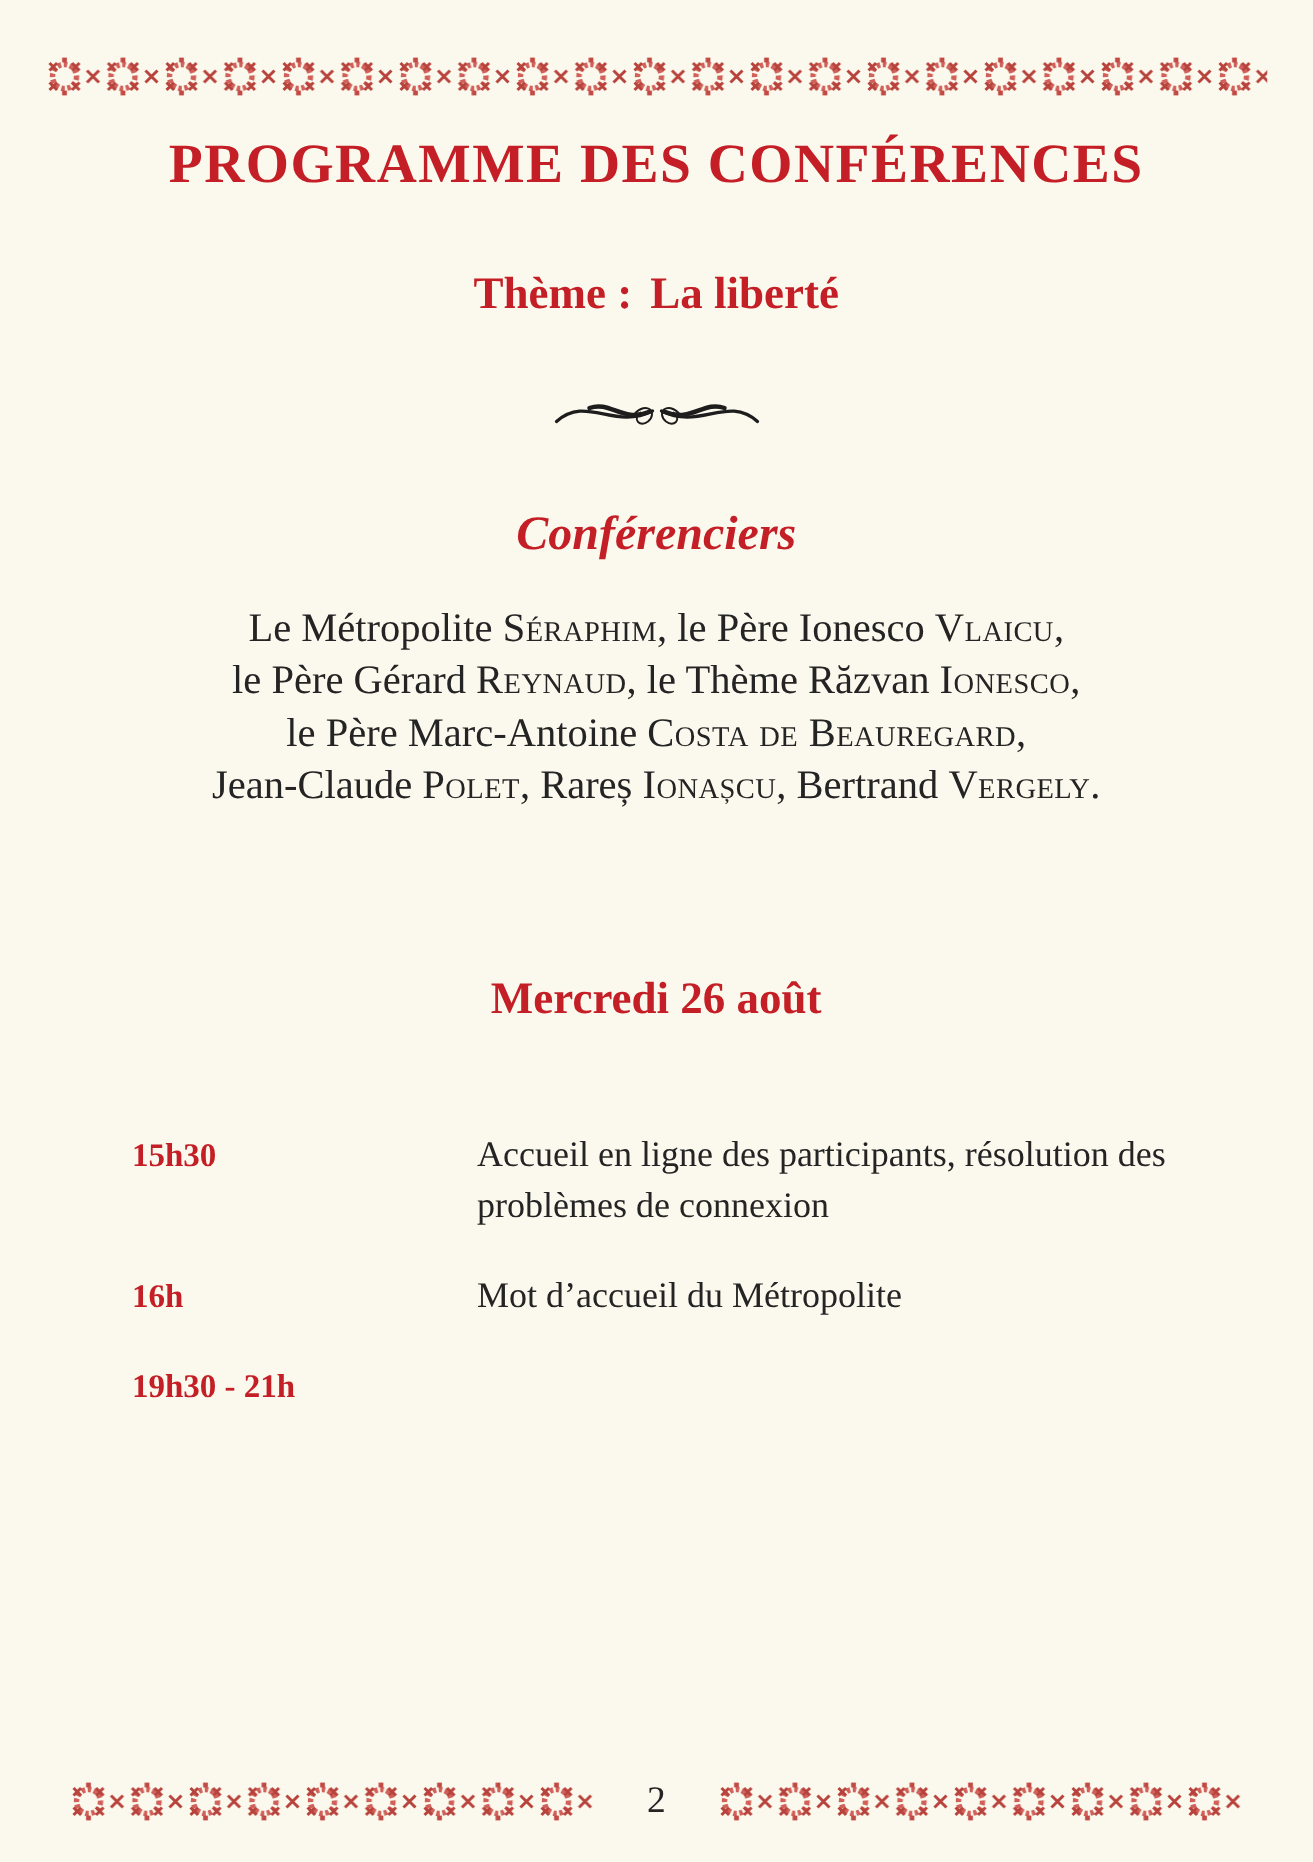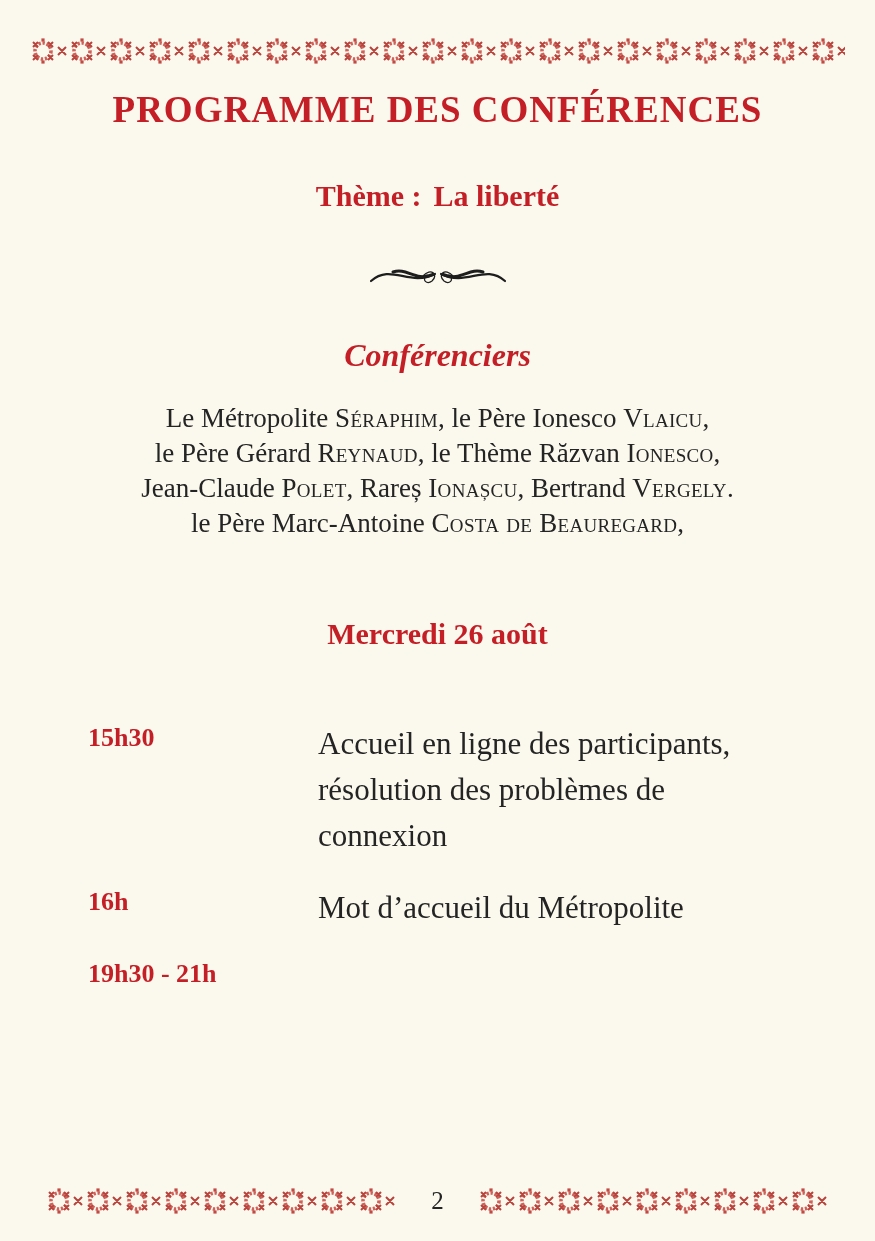--- a/index.html
+++ b/index.html
@@ -25,30 +25,30 @@
   .theme .theme-gap { display:inline-block; width:12px; }
   .flourish-wrap { display:flex; justify-content:center; margin-top:46px; }
   .conf-heading {
     text-align:center; margin-top:44px; font-size:32px;
     font-weight:bold; font-style:italic; color:var(--accent);
   }
   .speakers { text-align:center; margin-top:18px; font-size:27px; line-height:35px; }
   .sc { font-variant:small-caps; letter-spacing:0.3px; }
   .it { font-style:italic; }
   .day-heading {
-    text-align:center; margin-top:76px; font-size:30px; font-weight:bold;
+    text-align:center; margin-top:108px; font-size:30px; font-weight:bold;
     color:var(--accent);
   }
   .schedule { margin:70px 0 0 88px; }
   .sched-row { display:flex; margin-bottom:26px; }
   .sched-time {
     width:230px; flex:none; color:var(--accent); font-weight:bold;
-    font-size:26px; line-height:34px;
+    font-size:22px; line-height:34px;
   }
-  .sched-desc { width:480px; font-size:31px; line-height:46px; }
+  .sched-desc { width:480px; font-size:24px; line-height:34px; }
   .footer {
     position:absolute; left:0; right:0; bottom:26px;
     display:flex; align-items:center; justify-content:center; gap:34px;
   }
   .footer svg { display:block; }
   .page-num { font-size:25px; color:var(--text); }
 </style>
 </head>
 <body>
 
@@ -83,22 +83,22 @@
       <path d="M90 17 c-8 -9 -16 -1 -9 5 c5 4 11 -1 5 -6" stroke-width="1.3"></path>
     </g>
   </svg>
 </div>
 
 <h2 class="conf-heading">Conférenciers</h2>
 
 <div class="speakers" id="speakers">
     <div><span>Le Métropolite </span><span class="sc">Séraphim</span><span>, le Père Ionesco </span><span class="sc">Vlaicu</span><span>,</span></div>
     <div><span>le Père Gérard </span><span class="sc">Reynaud</span><span>, le Thème Răzvan </span><span class="sc">Ionesco</span><span>,</span></div>
+    <div><span>le Père Marc-Antoine </span><span class="sc">Costa de Beauregard</span><span>,</span></div>
     <div><span>Jean-Claude </span><span class="sc">Polet</span><span>, Rareș </span><span class="sc">Ionașcu</span><span>, Bertrand </span><span class="sc">Vergely</span><span>.</span></div>
-    <div><span>le Père Marc-Antoine </span><span class="sc">Costa de Beauregard</span><span>,</span></div>
   </div>
 
 <h2 class="day-heading">Mercredi 26 août</h2>
 
 <div class="schedule" id="schedule">
     <div class="sched-row">
       <div class="sched-time">15h30</div>
       <div class="sched-desc"><span>Accueil en ligne des participants, résolution des problèmes de connexion</span></div>
     </div>
     <div class="sched-row">

